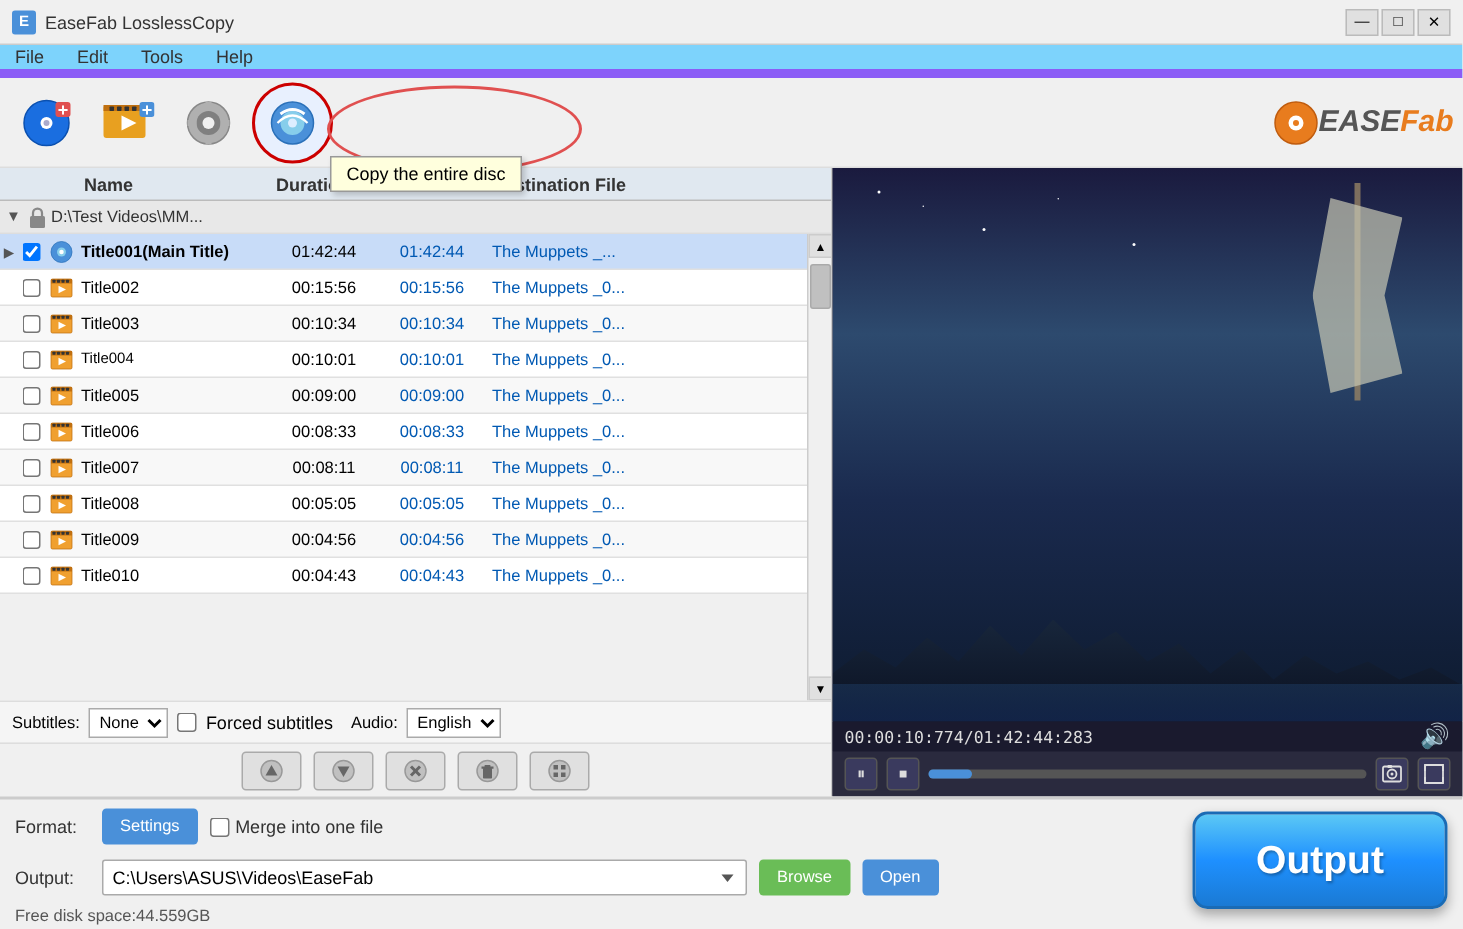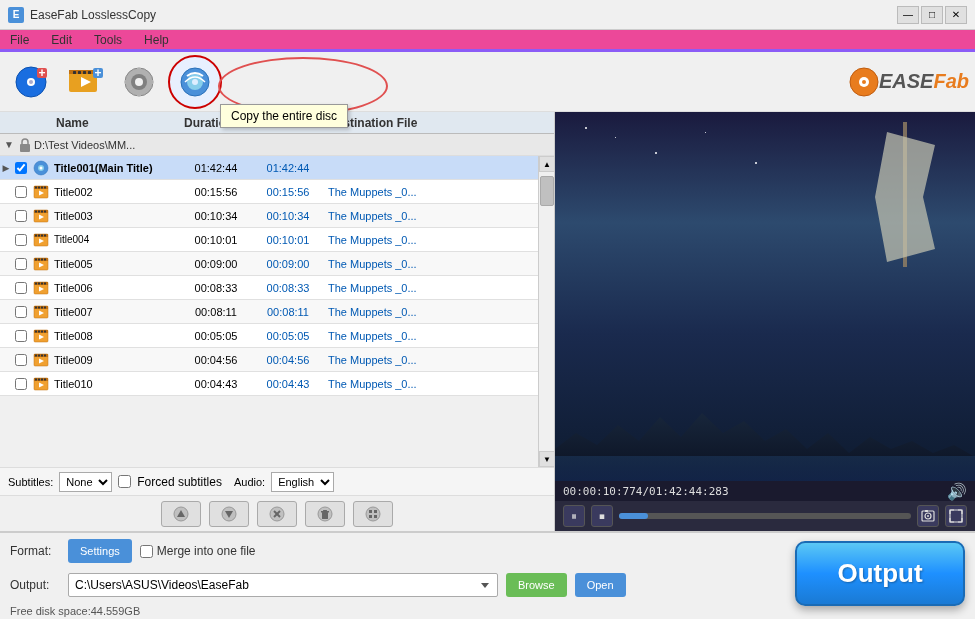--- a/index.html
+++ b/index.html
@@ -10,21 +10,21 @@
       display: flex; align-items: center; background: #f0f0f0; border-bottom: 1px solid #ccc;
       padding: 4px 8px; height: 30px; justify-content: space-between;
     }
     .title-bar-left { display: flex; align-items: center; gap: 6px; }
     .title-bar-icon { width: 16px; height: 16px; background: #4a90d9; border-radius: 2px; display: flex; align-items: center; justify-content: center; color: white; font-size: 10px; font-weight: bold; }
     .title-bar-text { font-size: 12px; color: #333; }
     .title-bar-controls { display: flex; gap: 2px; }
     .title-btn { width: 22px; height: 18px; display: flex; align-items: center; justify-content: center; background: #e0e0e0; border: 1px solid #bbb; cursor: pointer; font-size: 10px; }
 
     
-    .menu-bar { display: flex; background: #ec4899; padding: 2px 4px; gap: 10px; border-bottom: 3px solid #8b5cf6; height: 22px; align-items: center; }
+    .menu-bar { display: flex; background: #7dd3fc; padding: 2px 4px; gap: 10px; border-bottom: 6px solid #8b5cf6; height: 22px; align-items: center; }
     .menu-item { padding: 2px 6px; cursor: pointer; font-size: 12px; color: #333; }
 
     
     .toolbar { display: flex; align-items: center; background: #f0f0f0; padding: 4px 6px; gap: 4px; border-bottom: 1px solid #ddd; height: 60px; position: relative; }
     .tb-btn { width: 50px; height: 50px; display: flex; align-items: center; justify-content: center; cursor: pointer; border: 1px solid transparent; border-radius: 3px; flex-direction: column; }
     .tb-btn-active { border: 2px solid #0078d4; background: #e8f0fe; }
     .tb-btn svg { width: 36px; height: 36px; }
 
     
     .tooltip-box {
@@ -221,20 +221,21 @@
             <div style="width: 22px; display: flex; align-items: center; justify-content: center;">
               <svg width="16" height="16" viewBox="0 0 16 16">
                 <circle cx="8" cy="8" r="7" fill="#4a90d9" stroke="#2a70b9" stroke-width="0.5"></circle>
                 <circle cx="8" cy="8" r="3" fill="#87ceeb"></circle>
                 <circle cx="8" cy="8" r="1.5" fill="white"></circle>
               </svg>
             </div>
             <div style="flex: 0 0 128px; padding: 0px 2px; font-size: 11px; overflow: hidden; text-overflow: ellipsis; white-space: nowrap; font-weight: bold;">Title001(Main Title)</div>
             <div style="flex: 0 0 72px; padding: 0px 4px; font-size: 11px; text-align: center;">01:42:44</div>
             <div style="flex: 0 0 72px; padding: 0px 4px; font-size: 11px; text-align: center; color: rgb(0, 89, 179);">01:42:44</div>
+            <div style="flex: 1 1 0%; padding: 0px 4px; font-size: 11px; overflow: hidden; text-overflow: ellipsis; white-space: nowrap; color: rgb(0, 89, 179);">The Muppets _...</div>
           </div>
           <div class="t-row" style="display: flex; align-items: center; height: 24px; border-bottom: 1px solid rgb(224, 224, 224); background: rgb(255, 255, 255);">
             <div style="width: 12px; font-size: 9px; color: rgb(85, 85, 85); cursor: pointer; text-align: center;"></div>
             <div style="width: 18px; display: flex; align-items: center; justify-content: center;">
               <input type="checkbox" style="width: 12px; height: 12px;">
             </div>
             <div style="width: 22px; display: flex; align-items: center; justify-content: center;">
               <svg width="16" height="14" viewBox="0 0 16 14">
                 <rect x="1" y="1" width="14" height="12" rx="1" fill="#f0a030" stroke="#c07010" stroke-width="0.5"></rect>
                 <rect x="1" y="1" width="14" height="3" fill="#c07010"></rect>

